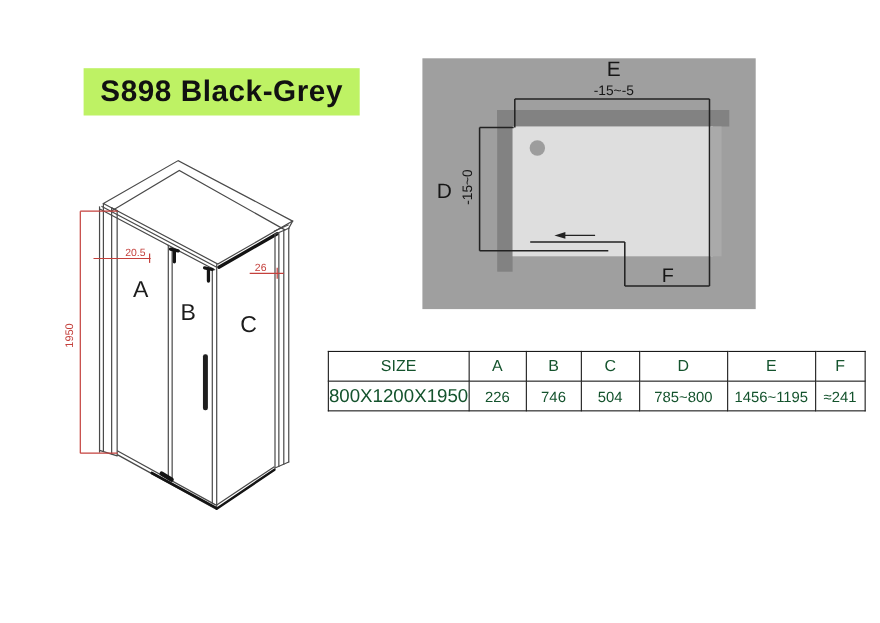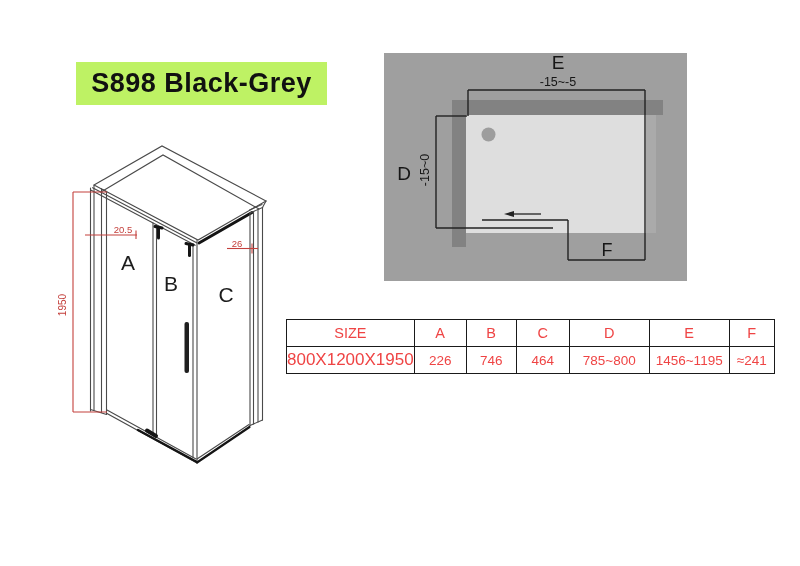--- a/index.html
+++ b/index.html
@@ -14,23 +14,23 @@
   }
   .banner span {
     font-size:27px; font-weight:600; color:#111; letter-spacing:0.5px;
     white-space:nowrap;
   }
   svg.iso  { position:absolute; left:50px;  top:135px; width:235px; height:340px; }
   svg.plan { position:absolute; left:380px; top:50px;  width:310px; height:235px; }
   svg text { font-family:"Liberation Sans", sans-serif; }
 
   table.size-table {
-    position:absolute; left:286px; top:319px;
+    position:absolute; left:298px; top:319px;
     border-collapse:collapse; table-layout:fixed;
-    color:#ef4444;
+    color:#14532d;
   }
   table.size-table td {
     border:1.6px solid #1a1a1a; text-align:center; vertical-align:middle;
     padding:0; height:26px; font-size:13.5px; background:#fff;
   }
   table.size-table tr.hdr td { font-size:14.5px; }
   table.size-table td.dims { font-size:17px; }
 </style>
 </head>
 <body>
@@ -173,21 +173,21 @@
       <td>B</td>
       <td>C</td>
       <td>D</td>
       <td>E</td>
       <td>F</td>
     </tr>
     <tr>
       <td class="dims">800X1200X1950</td>
       <td>226</td>
       <td>746</td>
-      <td>464</td>
+      <td>504</td>
       <td>785~800</td>
       <td>1456~1195</td>
       <td>≈241</td>
     </tr>
   </tbody>
     </table>
 
 </div>
 
 </body></html>

